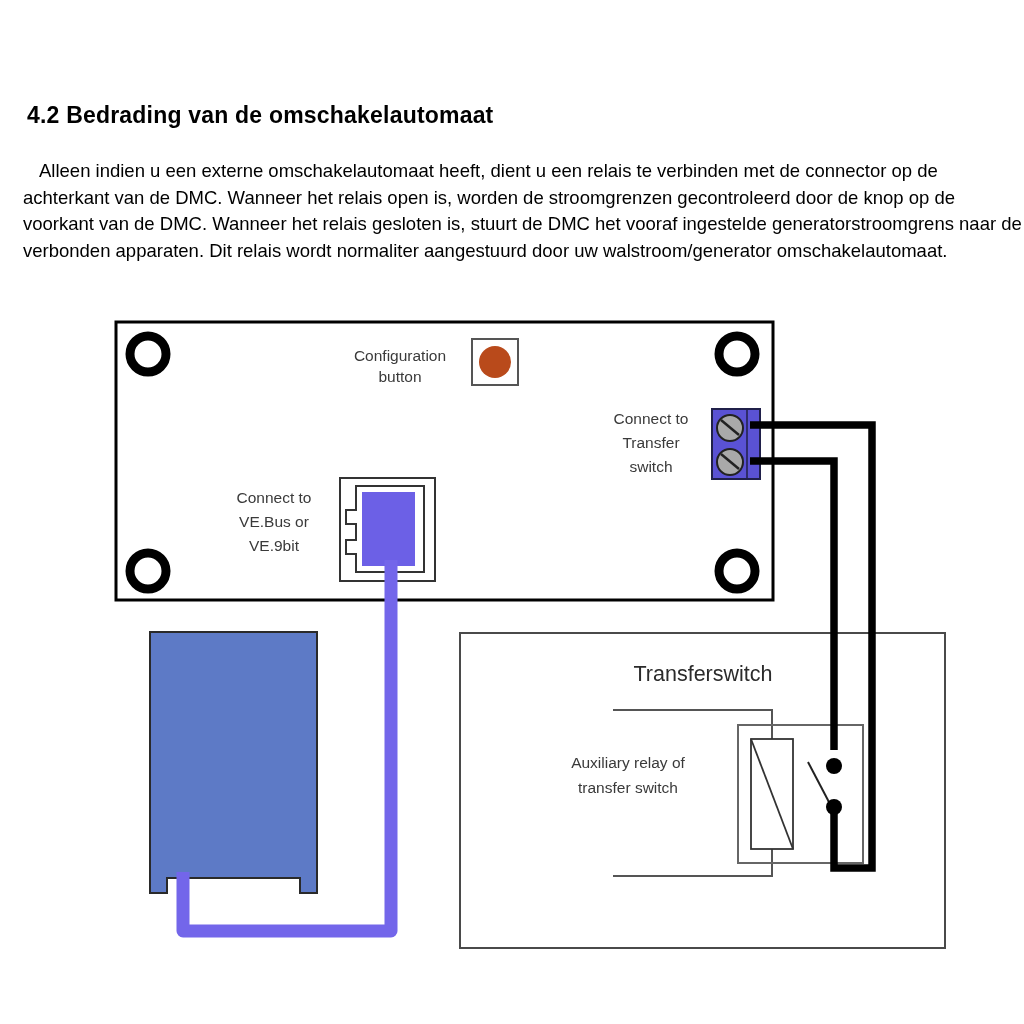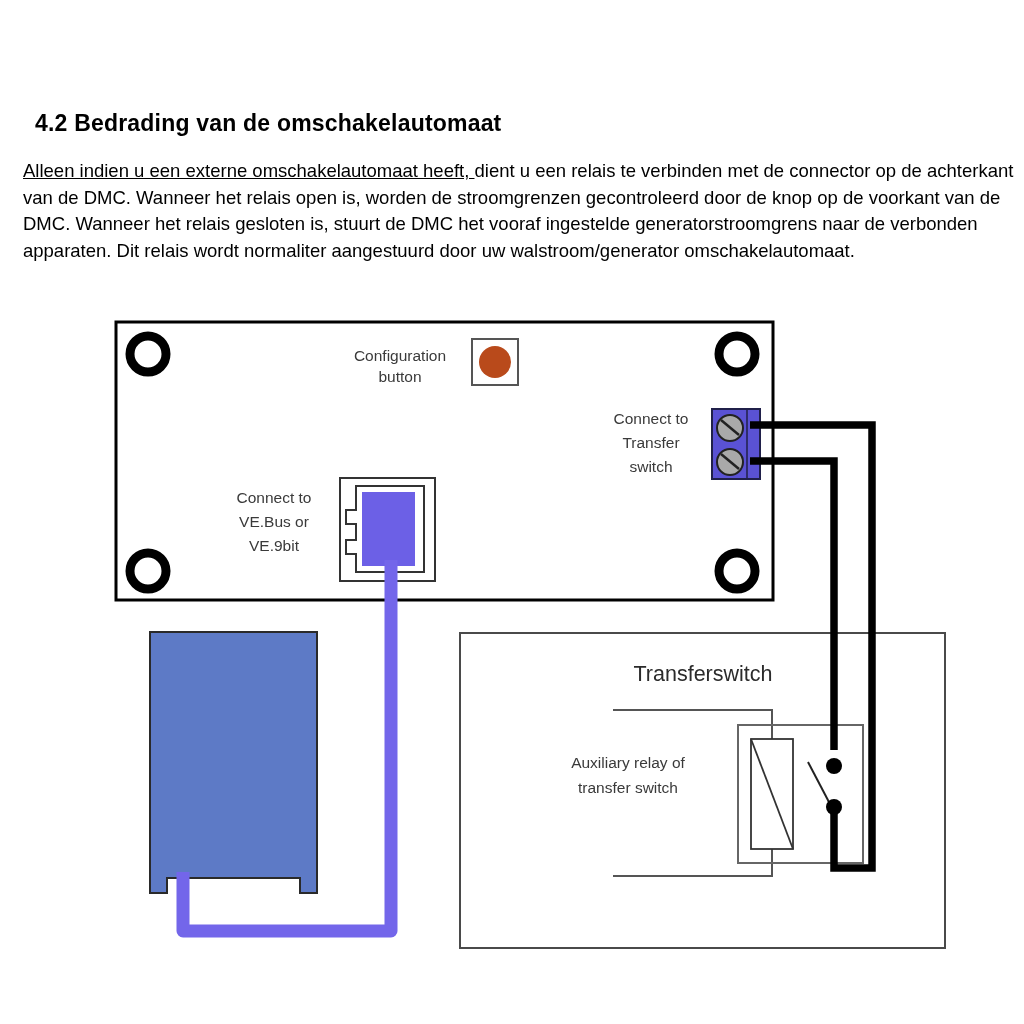--- a/index.html
+++ b/index.html
@@ -1,22 +1,22 @@
 <!DOCTYPE html>
 <html><head>
 <meta charset="utf-8">
 <style>
   html,body{margin:0;padding:0;background:#ffffff;}
   .page{position:relative;width:1024px;height:1024px;background:#ffffff;overflow:hidden;
         font-family:"Liberation Sans",sans-serif;color:#000;}
-  .heading{position:absolute;left:23px;top:98px;margin:12px;font-size:23px;font-weight:bold;
+  .heading{position:absolute;left:23px;top:98px;margin:4px;font-size:23px;font-weight:bold;
            letter-spacing:0.2px;color:#000;}
   .body-text{position:absolute;left:23px;top:158px;width:1000px;margin:0;
              font-size:18.5px;line-height:26.5px;color:#000;}
-  .underline{text-decoration:underline;}
+  .underline{margin-left:16px;}
   .diagram{position:absolute;left:0;top:0;}
   .lbl{font-family:"Liberation Sans",sans-serif;font-size:15.5px;fill:#3a3a3a;}
   .title-lbl{font-family:"Liberation Sans",sans-serif;font-size:21.5px;fill:#2b2b2b;}
   .panel-rect{fill:#ffffff;stroke:#000000;stroke-width:3;}
   .hole{fill:none;stroke:#000000;stroke-width:9;}
   .btn-box{fill:#ffffff;stroke:#555555;stroke-width:2;}
   .tb-rect{stroke:#20204a;stroke-width:2;}
   .tb-div{stroke:#20204a;stroke-width:1.5;}
   .screw{stroke:#222222;stroke-width:2;}
   .screw-slash{stroke:#222222;stroke-width:2.5;}

